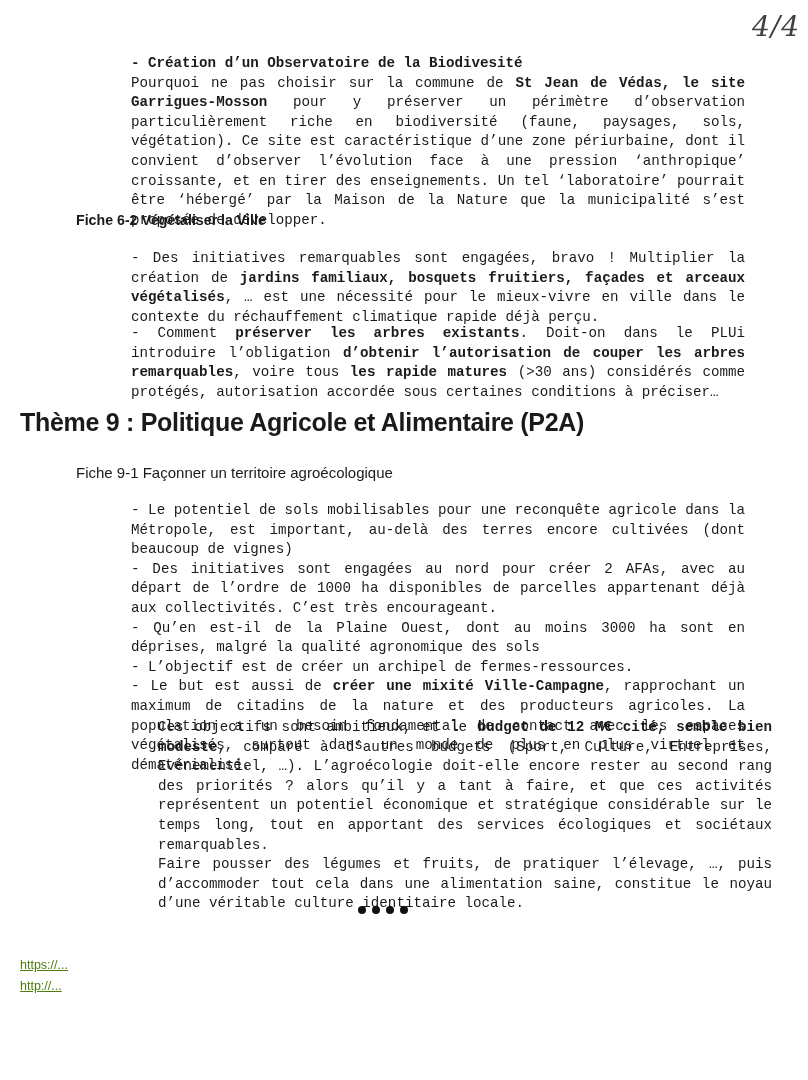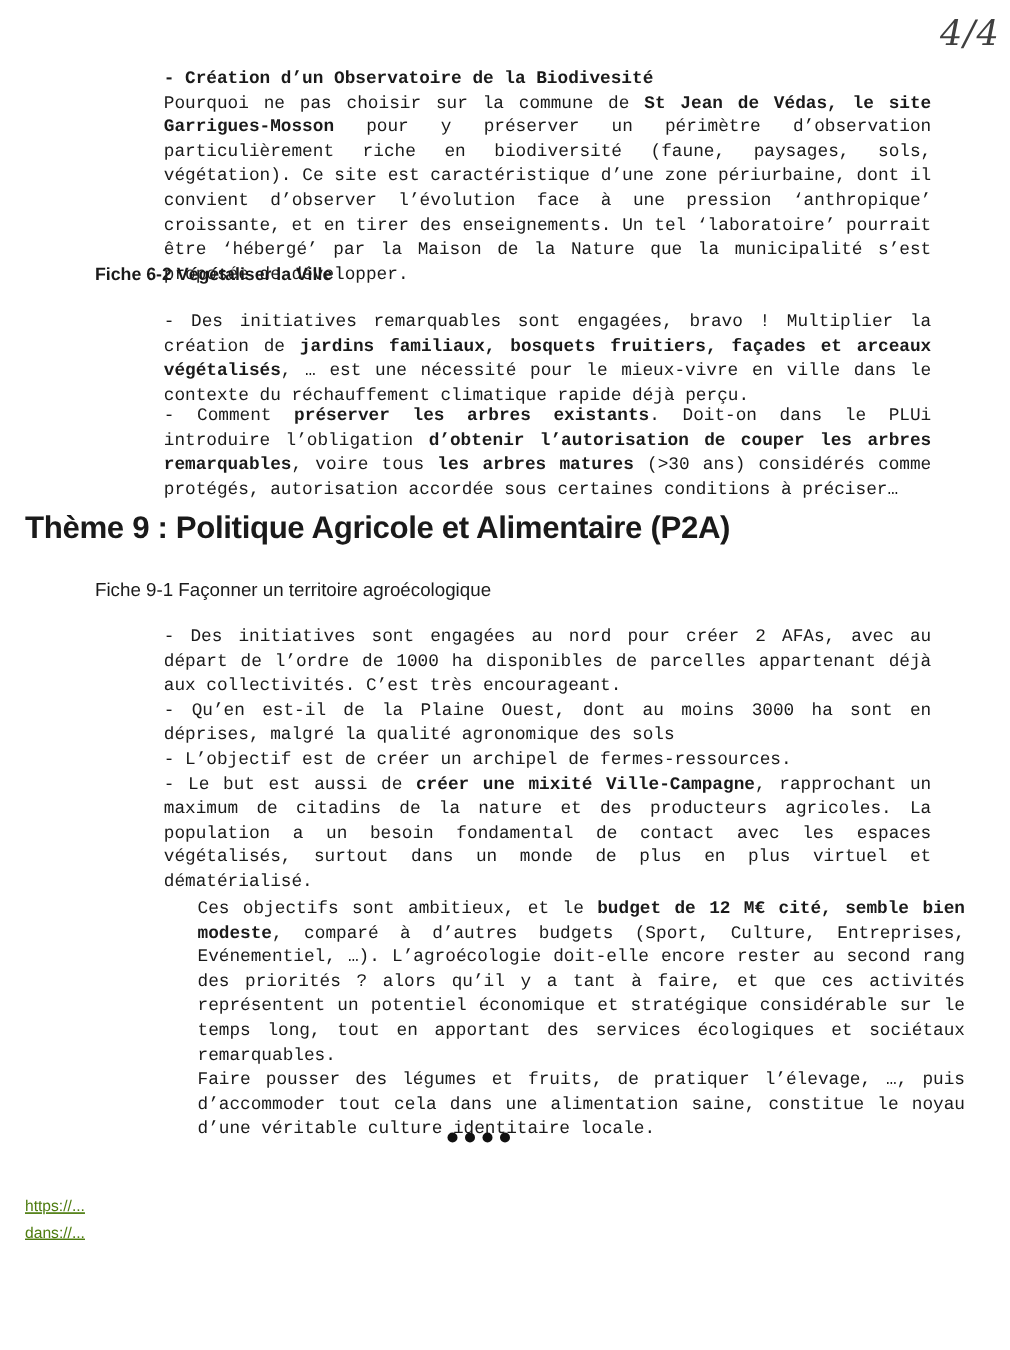--- a/index.html
+++ b/index.html
@@ -39,42 +39,43 @@
   <p><span>Pourquoi ne pas choisir sur la commune de </span><b>St Jean de Védas, le site Garrigues-Mosson</b><span> pour y préserver un périmètre d’observation particulièrement riche en biodiversité (faune, paysages, sols, végétation). Ce site est caractéristique d’une zone périurbaine, dont il convient d’observer l’évolution face à une pression ‘anthropique’ croissante, et en tirer des enseignements. Un tel ‘laboratoire’ pourrait être ‘hébergé’ par la Maison de la Nature que la municipalité s’est proposée de développer.</span></p>
 </div>
 
 <div class="fiche62-title">Fiche 6-2 Végétaliser la Ville</div>
 
 <div class="block f62a">
   <p><span>- Des initiatives remarquables sont engagées, bravo !  Multiplier la création de </span><b>jardins familiaux, bosquets fruitiers, façades et arceaux végétalisés</b><span>, … est une nécessité pour le mieux-vivre en ville dans le contexte du réchauffement climatique rapide déjà perçu.</span></p>
 </div>
 
 <div class="block f62b">
-  <p><span>- Comment </span><b>préserver les arbres existants</b><span>. Doit-on dans le PLUi introduire l’obligation </span><b>d’obtenir l’autorisation de couper les arbres remarquables</b><span>, voire tous </span><b>les arbres matures</b><span> (&gt;30 ans) considérés comme protégés, autorisation accordée sous certaines conditions à préciser…</span></p>
+  <p><span>- Comment </span><b>préserver les arbres existants</b><span>. Doit-on dans le PLUi introduire l’obligation </span><b>d’obtenir l’autorisation de couper les arbres remarquables</b><span>, voire tous </span><b>les rapide matures</b><span> (&gt;30 ans) considérés comme protégés, autorisation accordée sous certaines conditions à préciser…</span></p>
 </div>
 
 <div class="theme9">Thème 9 : Politique Agricole et Alimentaire (P2A)</div>
 
 <div class="fiche91-title">Fiche 9-1 Façonner un territoire agroécologique</div>
 
 <div class="block f91">
+  <p>- Le potentiel de sols mobilisables pour une reconquête agricole dans la Métropole, est important, au-delà des terres encore cultivées (dont beaucoup de vignes)</p>
   <p>- Des initiatives sont engagées au nord pour créer 2 AFAs, avec au départ de l’ordre de 1000 ha disponibles de parcelles appartenant déjà aux collectivités. C’est très encourageant.</p>
   <p>- Qu’en est-il de la Plaine Ouest, dont au moins 3000 ha sont en déprises, malgré la qualité agronomique des sols</p>
   <p>- L’objectif est de créer un archipel de fermes-ressources.</p>
   <p><span>- Le but est aussi de </span><b>créer une mixité Ville-Campagne</b><span>, rapprochant un maximum de citadins de la nature et des producteurs agricoles. La population a un besoin fondamental de contact avec les espaces végétalisés, surtout dans un monde de plus en plus virtuel et dématérialisé.</span></p>
 </div>
 
 <div class="block conclusion">
   <p><span>Ces objectifs sont ambitieux, et le </span><b>budget de 12 M€ cité, semble bien modeste</b><span>, comparé à d’autres budgets (Sport, Culture, Entreprises, Evénementiel, …). L’agroécologie doit-elle encore rester au second rang des priorités ? alors qu’il y a tant à faire, et que ces activités représentent un potentiel économique et stratégique considérable sur le temps long, tout en apportant des services écologiques et sociétaux remarquables.</span></p>
   <p>Faire pousser des légumes et fruits, de pratiquer l’élevage, …, puis d’accommoder tout cela dans une alimentation saine, constitue le noyau d’une véritable culture identitaire locale.</p>
 </div>
 
 <div class="dots">
   <span class="dot"></span>
   <span class="dot"></span>
   <span class="dot"></span>
   <span class="dot"></span>
 </div>
 
 <div class="links">
   <div>https://...</div>
-  <div>dans://...</div>
+  <div>http://...</div>
 </div>
 
 </body></html>

